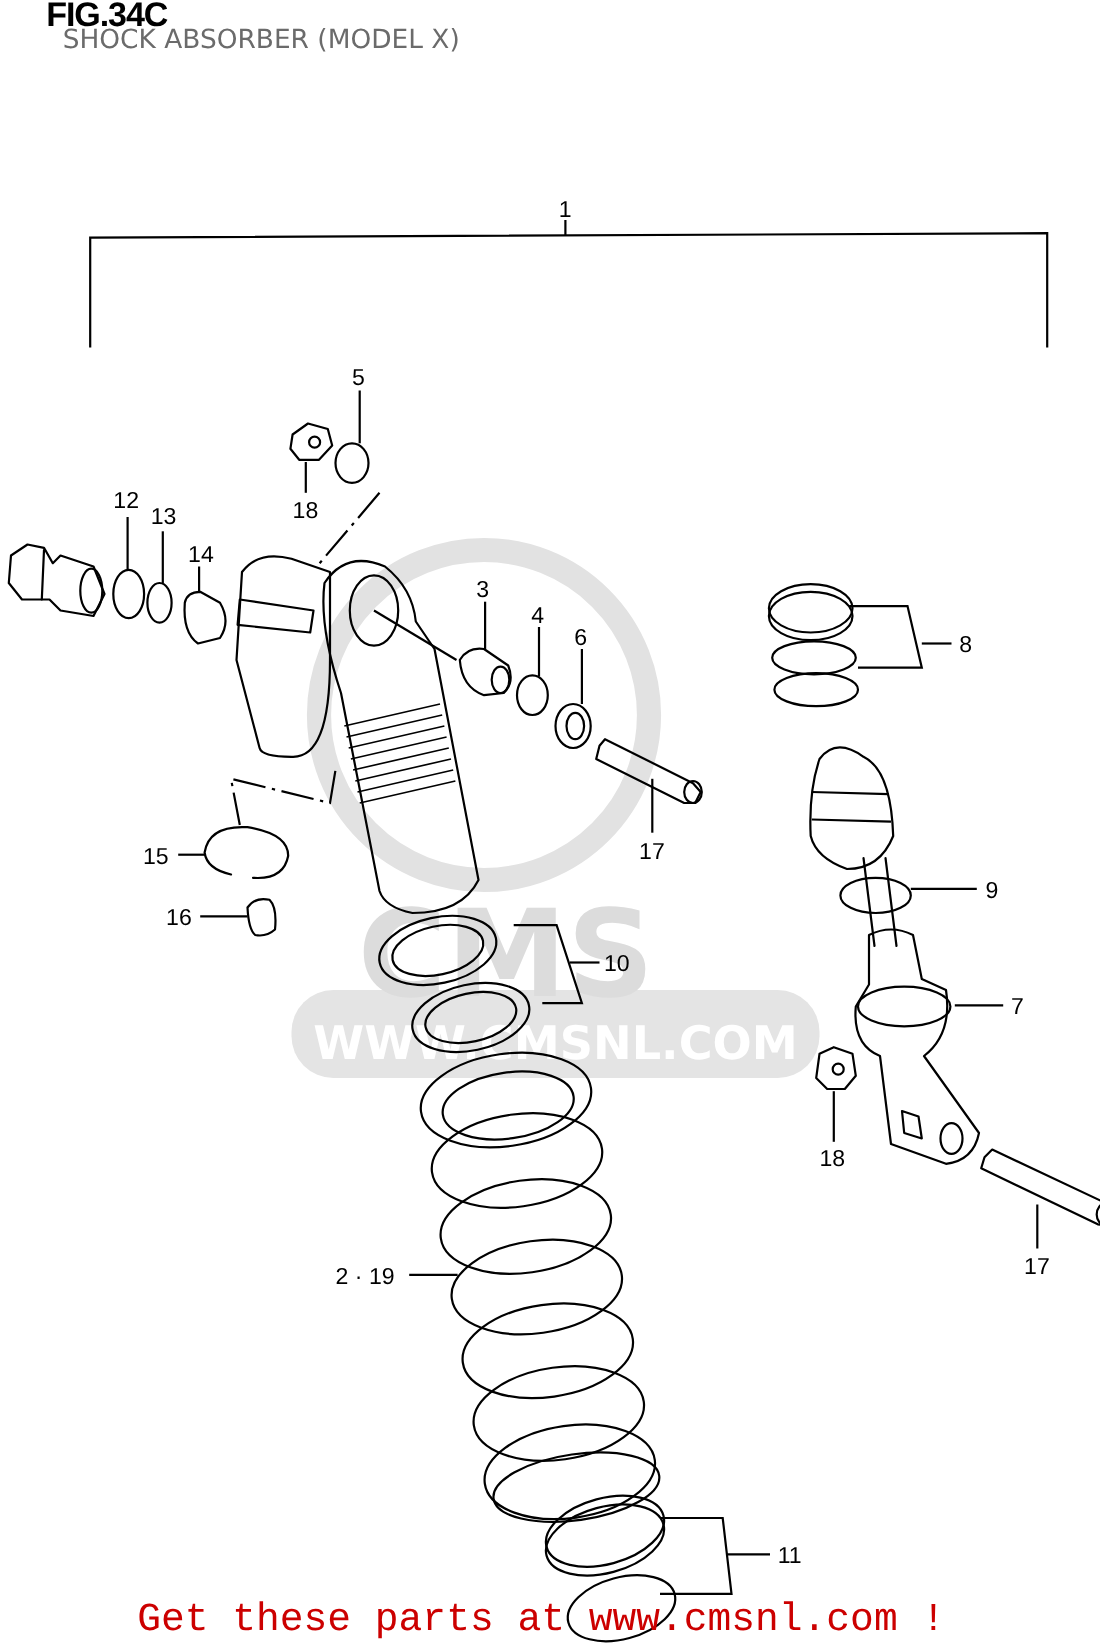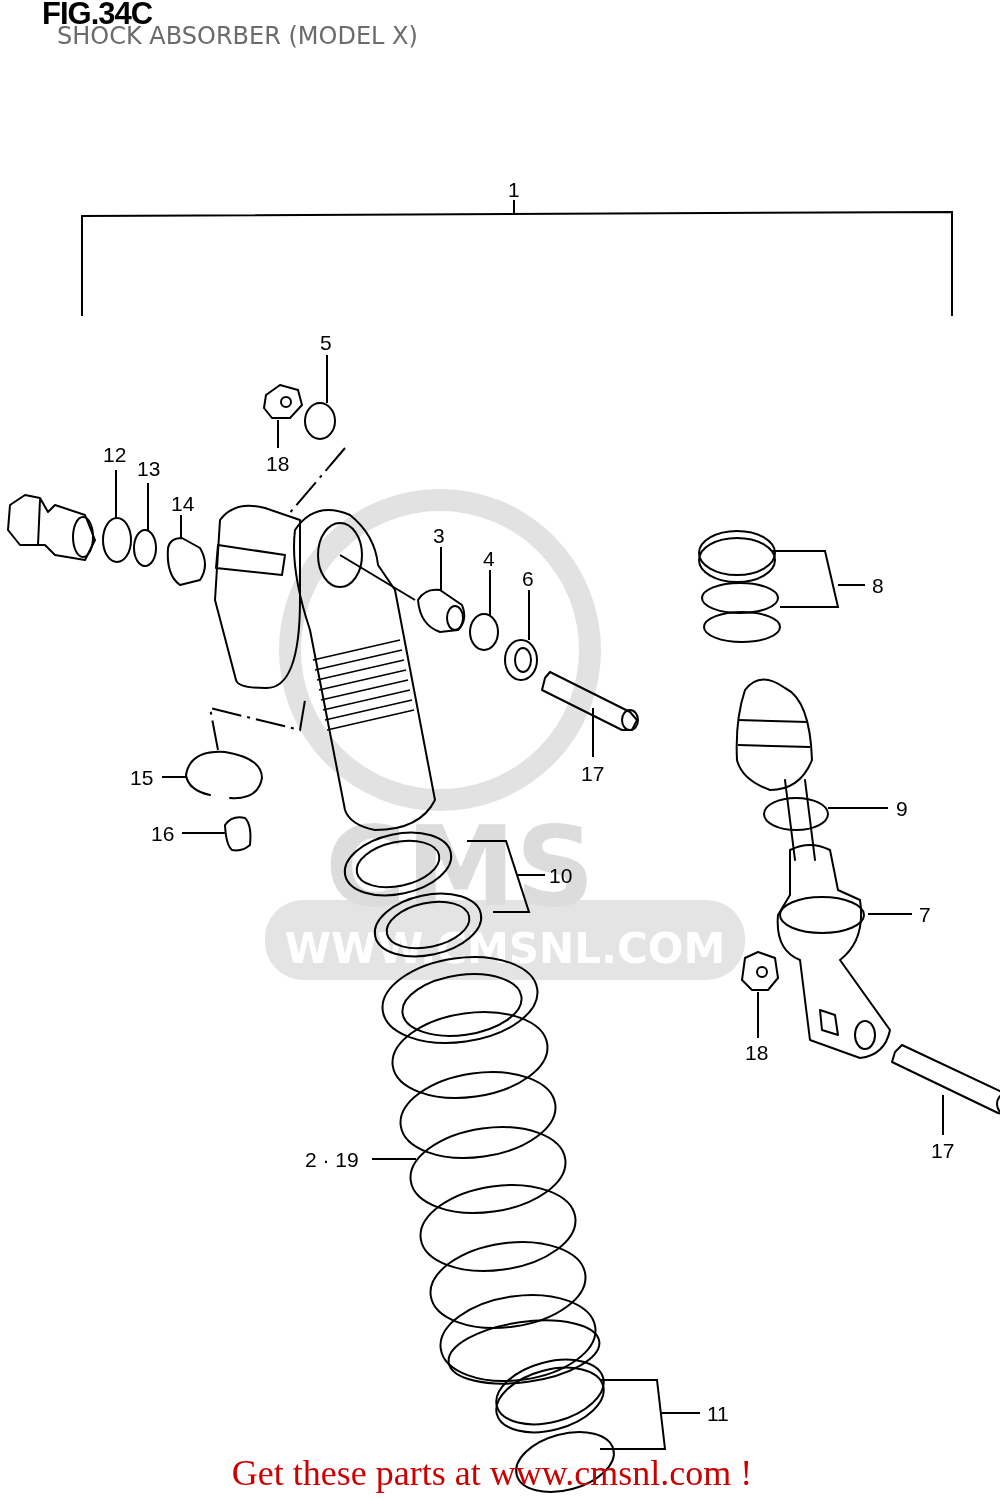--- a/index.html
+++ b/index.html
@@ -2,21 +2,21 @@
 <html><head>
 <meta charset="utf-8">
 <style>
   html, body { margin: 0; padding: 0; background: #ffffff; }
   body { width: 1000px; height: 1500px; position: relative; overflow: hidden; font-family: "Liberation Sans", sans-serif; }
   .fig-title { position: absolute; left: 42px; top: -4px; font-family: "Liberation Sans", sans-serif; font-weight: bold; font-size: 31px; color: #000; letter-spacing: -1px; }
   .fig-subtitle { position: absolute; left: 21px; top: 22px; font-family: "DejaVu Sans", sans-serif; font-size: 24px; color: #6b6b6b; margin-left: 36px; }
   svg.diagram { position: absolute; left: 0; top: 0; }
   .callout { font-family: "Liberation Sans", sans-serif; font-size: 21px; fill: #000; }
   .wm-text { font-family: "DejaVu Sans", sans-serif; font-weight: bold; fill: #dcdcdc; }
-  .footer { position: absolute; left: 0; width: 984px; top: 1452px; text-align: center; font-family: Liberation Serif, serif; font-size: 36px; color: #cc0000; text-decoration: none; }
+  .footer { position: absolute; left: 0; width: 984px; top: 1452px; text-align: center; font-family: Liberation Mono, monospace; font-size: 36px; color: #cc0000; text-decoration: none; }
   .part { fill: none; stroke: #000; stroke-width: 2; stroke-linejoin: round; stroke-linecap: round; }
   .lead { fill: none; stroke: #000; stroke-width: 2; }
   .dash { fill: none; stroke: #000; stroke-width: 2; stroke-dasharray: 30 6 3 6; }
 </style>
 </head>
 <body>
 
 <div class="fig-title">FIG.34C</div>
 <div class="fig-subtitle">SHOCK ABSORBER (MODEL X)</div>
 

